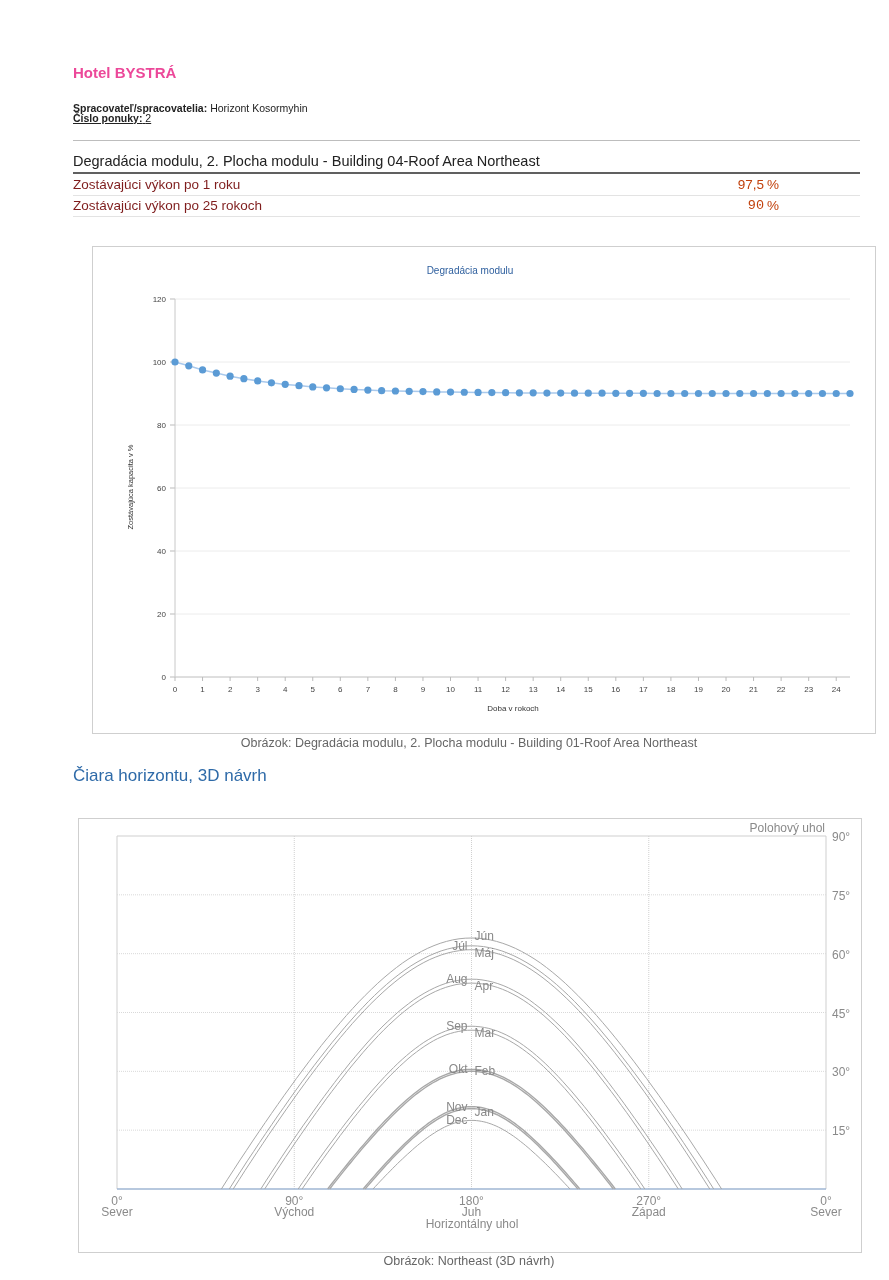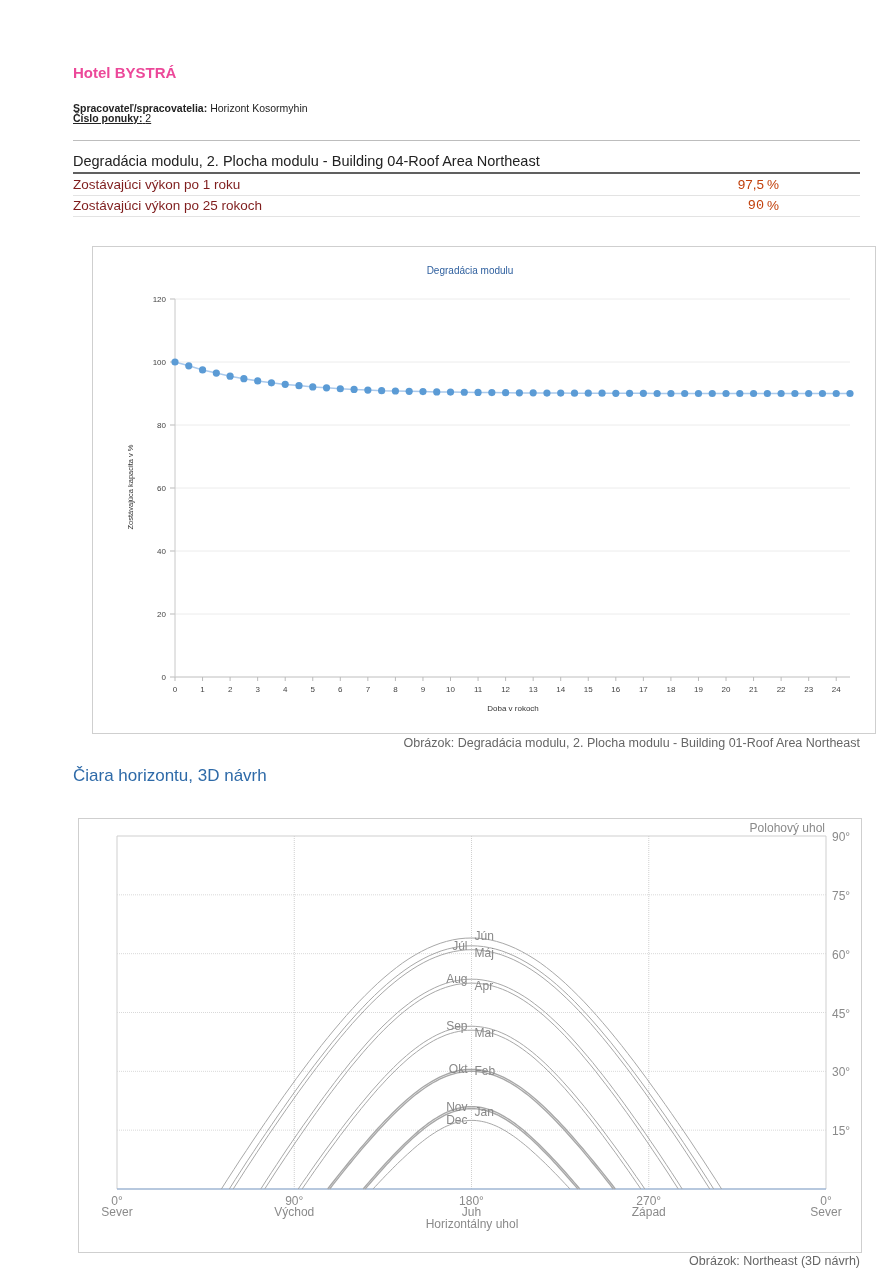--- a/index.html
+++ b/index.html
@@ -8,21 +8,21 @@
   .doc-title { left:73px; top:64px; font-size:15px; font-weight:bold; color:#ec4899; }
   .meta { left:73px; font-size:10.5px; color:#222; }
   .meta b { font-weight:bold; }
   .rule-light { left:73px; width:787px; height:1px; background:#bdbdbd; }
   .rule-dark { left:73px; width:787px; height:2px; background:#606060; }
   .rule-row { left:73px; width:787px; height:1px; background:#e3e3e3; }
   .sec-head { left:73px; top:153px; font-size:14.5px; color:#222; }
   .row-label { left:73px; font-size:13.5px; color:#7f1d1d; }
   .row-val { font-size:13.5px; color:#c2410c; text-align:right; }
   .chart-box { border:1px solid #cfcfcf; background:#fff; }
-  .caption { font-size:12.5px; color:#666; text-align:right; }
+  .caption { font-size:12.5px; color:#666; text-align:center; }
   .h2 { left:73px; top:766px; font-size:17px; color:#2e6aa8; font-weight:normal; }
   svg text { font-family:"Liberation Sans", sans-serif; }
 </style>
 </head>
 <body>
 
 <div class="abs doc-title">Hotel BYSTRÁ</div>
 <div class="abs meta" style="top:102px;">
   <b>Spracovateľ/spracovatelia:</b>
   <span>Horizont Kosormyhin</span>

